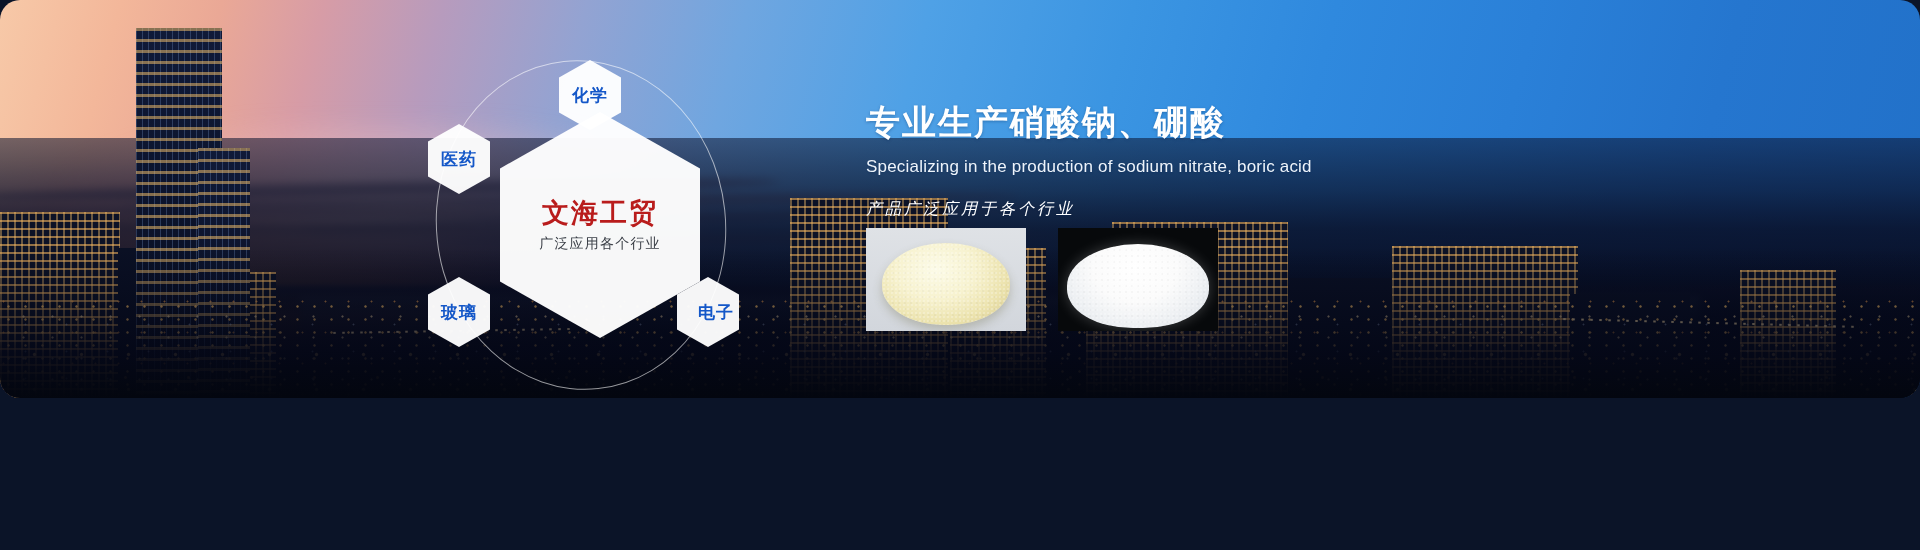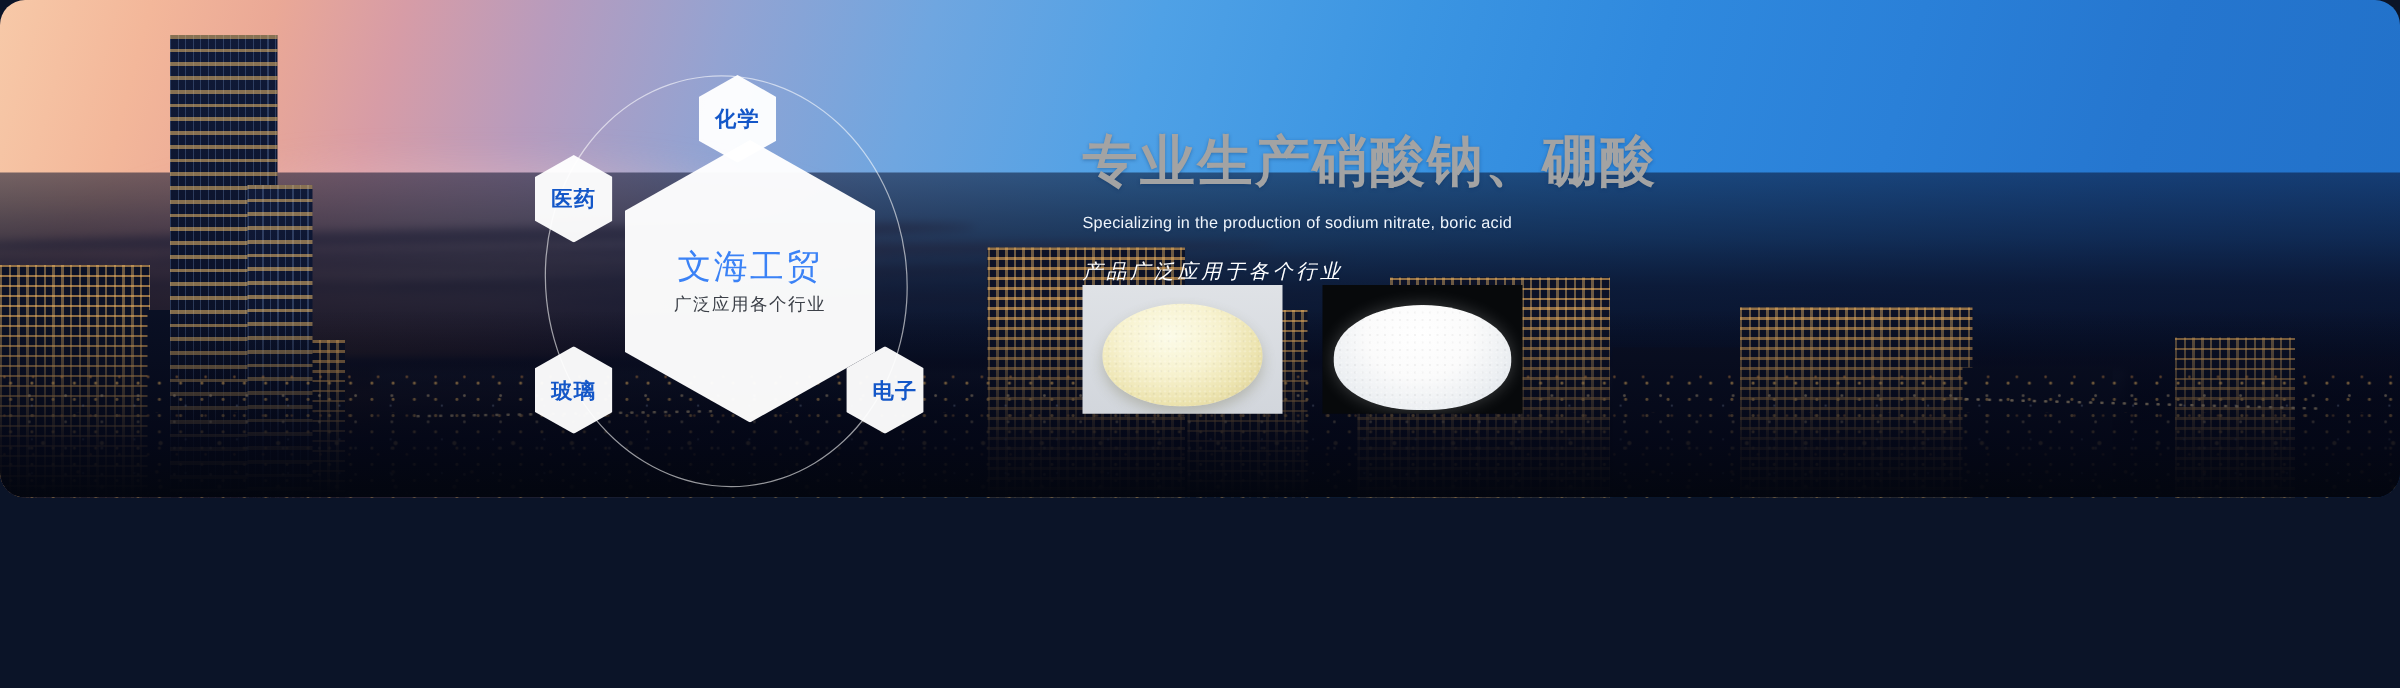--- a/index.html
+++ b/index.html
@@ -129,38 +129,38 @@
     clip-path:polygon(50% 0%, 100% 25%, 100% 75%, 50% 100%, 0% 75%, 0% 25%);
     display:flex; align-items:center; justify-content:center;
     font-weight:bold; color:#1457c8; letter-spacing:1px;
     text-align:center; line-height:1;
   }
   .hex.small{ width:62px; height:70px; font-size:17px; }
   .hex.center{
     width:200px; height:226px; left:90px; top:90px;
     flex-direction:column; background:rgba(255,255,255,0.97);
   }
-  .center-title{ font-size:27px; font-weight:normal; color:#3b82f6; letter-spacing:2px; }
+  .center-title{ font-size:27px; font-weight:bold; color:#b91c1c; letter-spacing:2px; }
   .center-sub{ font-size:14px; color:#3c4048; letter-spacing:1.2px; margin-top:9px; font-weight:normal; }
 
   .hx-top   { left:149px; top:38px; }
   .hx-ur    { left:267px; top:102px; }
   .hx-lr    { left:267px; top:255px;padding-left:16px; }
   .hx-bot   { left:149px; top:338px; }
   .hx-ll    { left:18px;  top:255px; }
   .hx-ul    { left:18px;  top:102px; }
 
   
   .copy{ position:absolute; left:866px; top:100px; width:700px; }
   .headline{
-    font-size:44px; font-weight:bold; color:#a3a3a3; letter-spacing:2px;
+    font-size:34px; font-weight:bold; color:#ffffff; letter-spacing:2px;
     text-shadow:0 1px 3px rgba(0,40,90,0.35);
   }
   .subline{
-    margin-top:11px; font-size:13px; color:#eef4fb; letter-spacing:0.2px;
+    margin-top:11px; font-size:17px; color:#eef4fb; letter-spacing:0.2px;
     text-shadow:0 1px 2px rgba(0,40,90,0.3);
   }
   .tagline{
     margin-top:22px; font-size:16px; color:#ffffff; letter-spacing:3px;
     font-family:Liberation Serif, serif; font-style:italic;
     text-shadow:0 1px 2px rgba(0,40,90,0.3);
   }
 
   
   .photos{ position:absolute; left:866px; top:228px; display:flex; gap:32px; }

